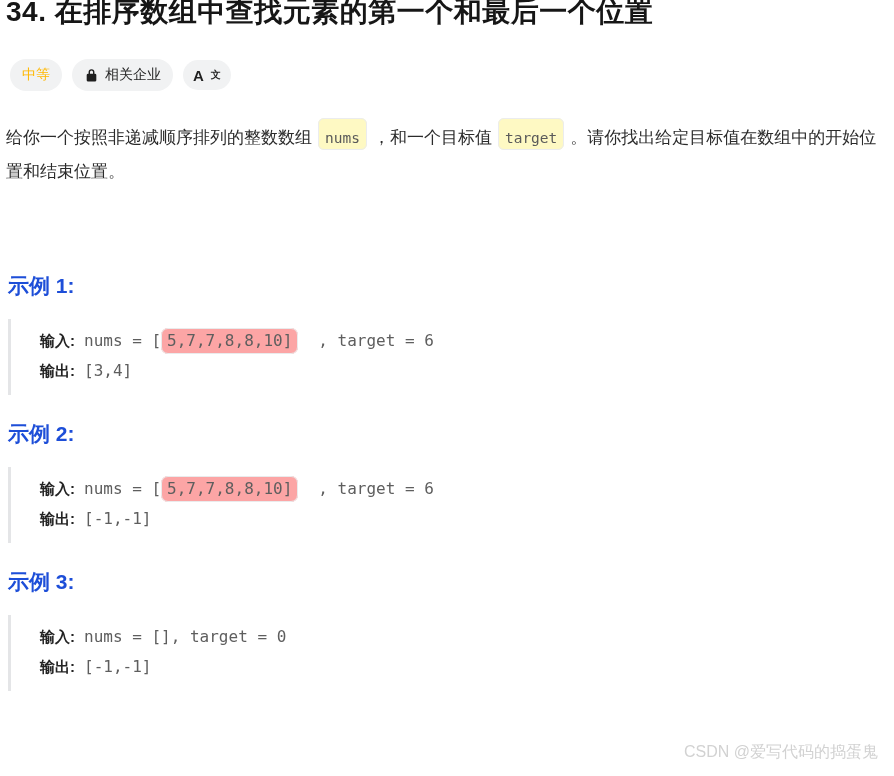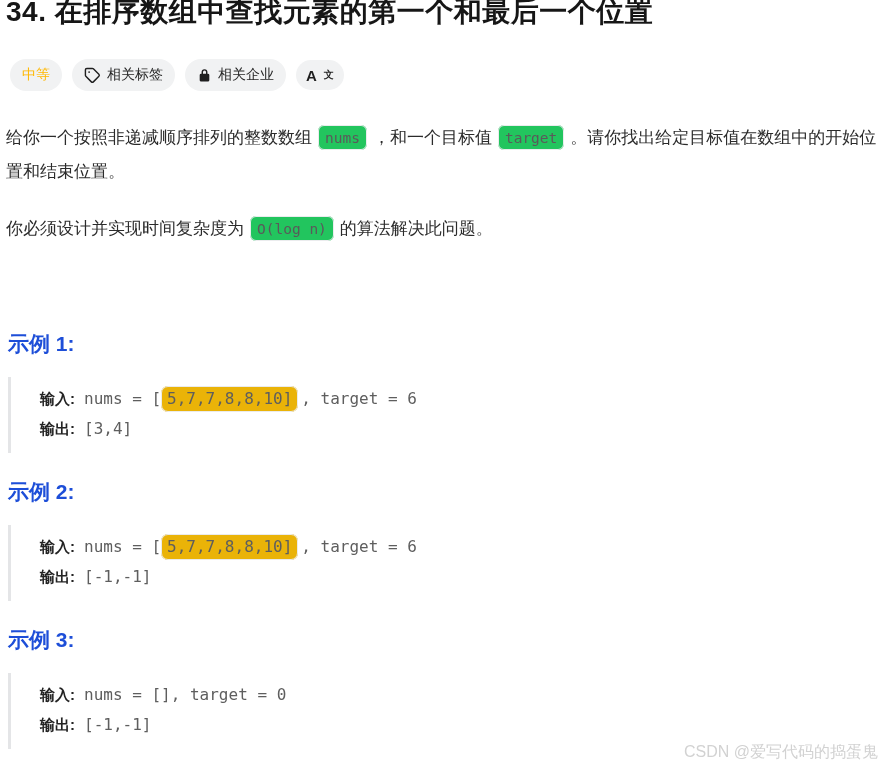--- a/index.html
+++ b/index.html
@@ -41,24 +41,24 @@
 
   
   .para { font-size: 17px; line-height: 33px; color: #2b2b2b; }
   .p1 { margin-top: 30px; width: 880px; }
   .p2 { margin-top: 23px; }
   .p3 { margin-top: 24px; }
   .code-chip {
     font-family: "DejaVu Sans Mono", "Liberation Mono", monospace;
     font-size: 14.5px;
     color: #5a5a5a;
-    background: #22c55e;
+    background: #fef9c3;
     border: 1px solid #ebecee;
     border-radius: 6px;
-    padding: 4px 6px 3px;
+    padding: 11px 6px 3px;
     margin: 0 6px;
     white-space: pre;
   }
 
   
   .example-heading { font-size: 21px; font-weight: 700; color: #1d4ed8; margin-left: 2px; }
   .eh1 { margin-top: 84px; }
   .eh2 { margin-top: 25px; }
   .eh3 { margin-top: 25px; }
   .example-block {
@@ -69,25 +69,25 @@
   }
   .example-line { line-height: 30px; white-space: nowrap; }
   .example-line .label {
     font-weight: 700; color: #232323; font-size: 15px; margin-right: 9px;
   }
   .mono {
     font-family: "DejaVu Sans Mono", "Liberation Mono", monospace;
     font-size: 16px; color: #5e5e5e; white-space: pre;
   }
   .mono.hl {
-    background: #eab308;
+    background: #fca5a5;
     border: 1px solid #eaebec;
     border-radius: 7px;
     padding: 2px 5px 3px;
-    margin-right: 3px;
+    margin-right: 20px;
   }
 
   
   .watermark {
     position: absolute;
     right: 16px; bottom: 5px;
     font-size: 16px;
     color: #d2d2d2;
     pointer-events: none;
   }
@@ -98,45 +98,35 @@
 <div class="page">
 
   <h1 class="title">34. 在排序数组中查找元素的第一个和最后一个位置</h1>
 
   <div class="badges">
     <button class="pill difficulty">
       <span>中等</span>
     </button>
     <button class="pill">
       <span class="icon">
-        <svg width="17" height="17" viewBox="0 0 24 24" fill="none" stroke="#1f1f1f" stroke-width="2" stroke-linejoin="round" stroke-linecap="round">
-          <path d="M13.2 2.6 21 10.4a2 2 0 0 1 0 2.8l-7.8 7.8a2 2 0 0 1-2.8 0L2.6 13.2A2 2 0 0 1 2 11.8V4a2 2 0 0 1 2-2h7.8a2 2 0 0 1 1.4 .6z"></path>
-          <circle cx="7.2" cy="7.2" r="1.2" fill="#1f1f1f" stroke="none"></circle>
-        </svg>
-      </span>
-      <span>相关标签</span>
-    </button>
-    <button class="pill">
-      <span class="icon">
         <svg width="15" height="15" viewBox="0 0 24 24" fill="#1f1f1f">
           <path d="M12 1.8a4.7 4.7 0 0 0-4.7 4.7V9H6.6A2.3 2.3 0 0 0 4.3 11.3v8.1a2.3 2.3 0 0 0 2.3 2.3h10.8a2.3 2.3 0 0 0 2.3-2.3v-8.1A2.3 2.3 0 0 0 17.4 9h-.7V6.5A4.7 4.7 0 0 0 12 1.8zm-2.4 4.7a2.4 2.4 0 1 1 4.8 0V9H9.6z"></path>
         </svg>
       </span>
       <span>相关企业</span>
     </button>
     <button class="pill lang">
       <span class="lang-a">A</span>
         <span class="lang-cjk">文</span>
     </button>
   </div>
 
   <p class="para p1"><span>给你一个按照非递减顺序排列的整数数组</span><code class="code-chip">nums</code><span>，和一个目标值</span><code class="code-chip">target</code><span>。请你找出给定目标值在数组中的开始位置和结束位置。</span></p>
 
 
-  <p class="para p3"><span>你必须设计并实现时间复杂度为</span><code class="code-chip">O(log n)</code><span>的算法解决此问题。</span></p>
 
   <h3 class="example-heading eh1">示例 1:</h3>
   <div class="example-block">
     <div class="example-line"><span class="label">输入:</span><span class="mono">nums = [</span><span class="mono hl">5,7,7,8,8,10]</span><span class="mono">, target = 6</span></div>
     <div class="example-line"><span class="label">输出:</span><span class="mono">[3,4]</span></div>
   </div>
 
   <h3 class="example-heading eh2">示例 2:</h3>
   <div class="example-block">
     <div class="example-line"><span class="label">输入:</span><span class="mono">nums = [</span><span class="mono hl">5,7,7,8,8,10]</span><span class="mono">, target = 6</span></div>

